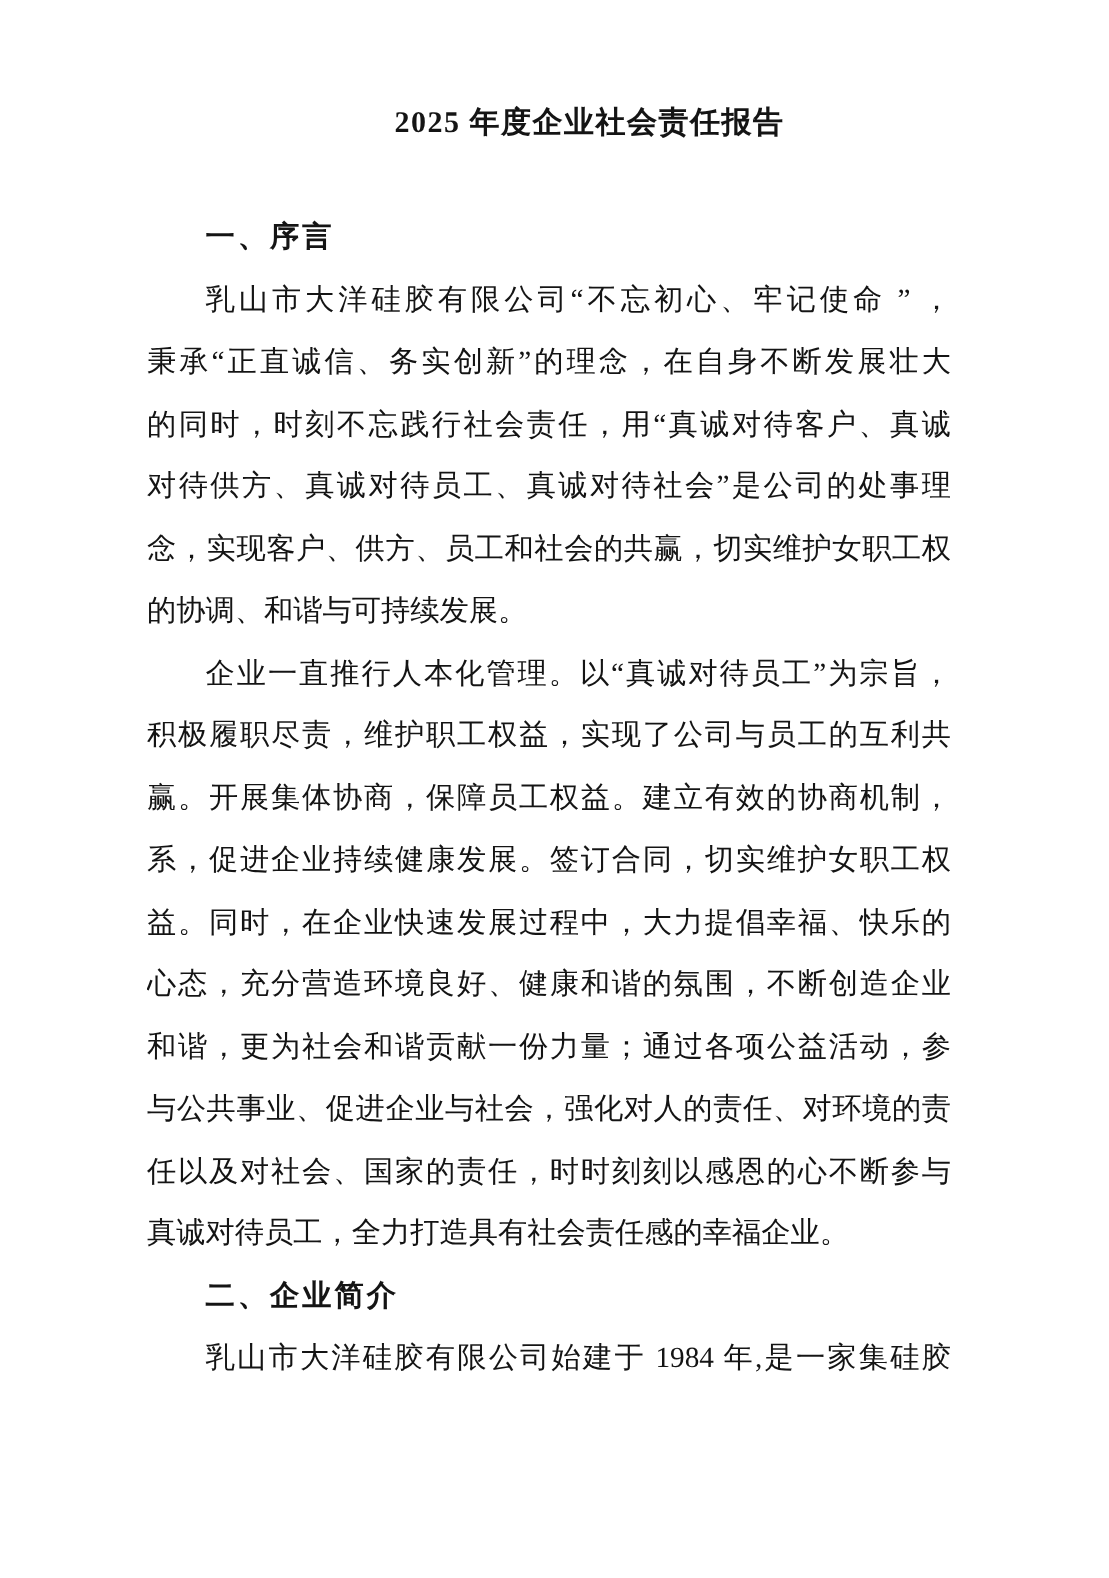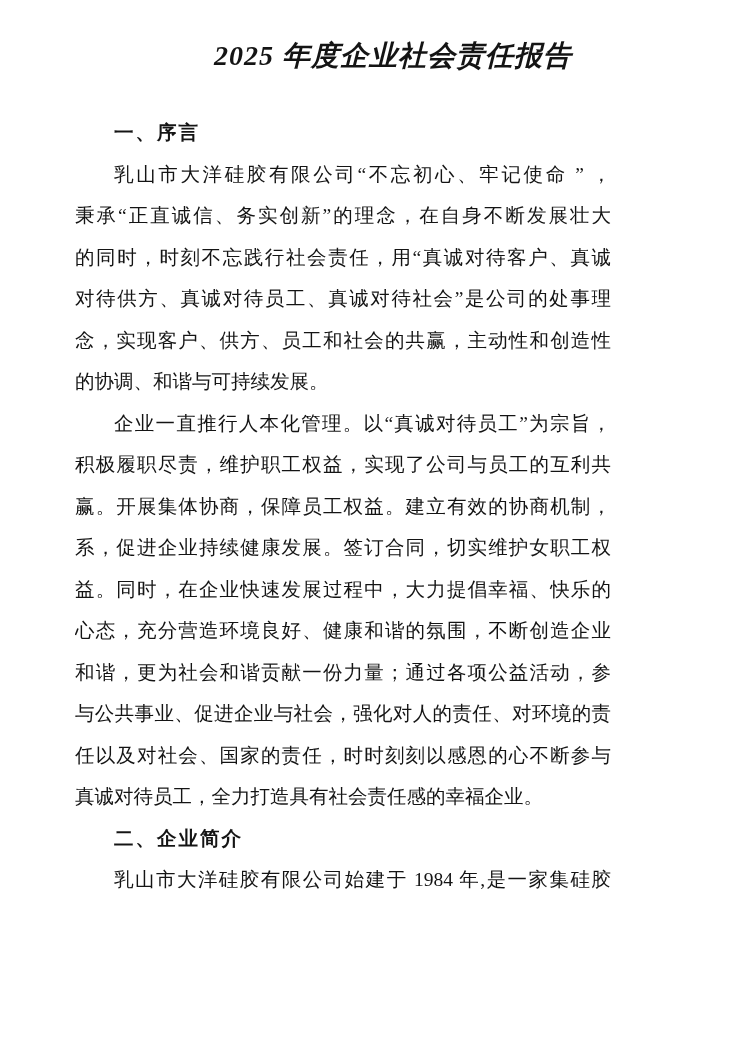--- a/index.html
+++ b/index.html
@@ -10,35 +10,34 @@
   .page {
     position: relative;
     width: 739px;
     height: 1052px;
     background: #ffffff;
     overflow: hidden;
     color: #141414;
     font-family: "Liberation Serif", "DejaVu Serif", serif;
   }
   .title {
-    padding-top: 38px;
+    padding-top: 64px;
     width: 536px;
     margin-left: 101px;
-    font-size: 28px;
+    font-size: 20px;
     line-height: 36px;
     font-weight: bold;
     text-align: center;
     text-indent: 48px;
     letter-spacing: 1px;
     white-space: nowrap;
-    font-style: italic;
   }
   .content {
     margin-top: 38px;
-    margin-left: 75px;
+    margin-left: 98px;
     width: 536px;
     font-size: 19.5px;
   }
   .row {
     height: 41.5px;
     line-height: 41.5px;
     overflow: hidden;
   }
   .heading {
     font-weight: bold;
@@ -66,21 +65,21 @@
   <div class="title">2025 年度企业社会责任报告</div>
 
   <div class="content">
 
     <div class="row heading">一、序言</div>
 
     <div class="row line indent">乳山市大洋硅胶有限公司“不忘初心、牢记使命 ” ，</div>
     <div class="row line">秉承“正直诚信、务实创新”的理念，在自身不断发展壮大</div>
     <div class="row line">的同时，时刻不忘践行社会责任，用“真诚对待客户、真诚</div>
     <div class="row line">对待供方、真诚对待员工、真诚对待社会”是公司的处事理</div>
-    <div class="row line">念，实现客户、供方、员工和社会的共赢，主动性和创造性</div>
+    <div class="row line">念，实现客户、供方、员工和社会的共赢，切实维护女职工权</div>
     <div class="row line last">的协调、和谐与可持续发展。</div>
 
     <div class="row line indent">企业一直推行人本化管理。以“真诚对待员工”为宗旨，</div>
     <div class="row line">积极履职尽责，维护职工权益，实现了公司与员工的互利共</div>
     <div class="row line">赢。开展集体协商，保障员工权益。建立有效的协商机制，</div>
     <div class="row line">系，促进企业持续健康发展。签订合同，切实维护女职工权</div>
     <div class="row line">益。同时，在企业快速发展过程中，大力提倡幸福、快乐的</div>
     <div class="row line">心态，充分营造环境良好、健康和谐的氛围，不断创造企业</div>
     <div class="row line">和谐，更为社会和谐贡献一份力量；通过各项公益活动，参</div>
     <div class="row line">与公共事业、促进企业与社会，强化对人的责任、对环境的责</div>

